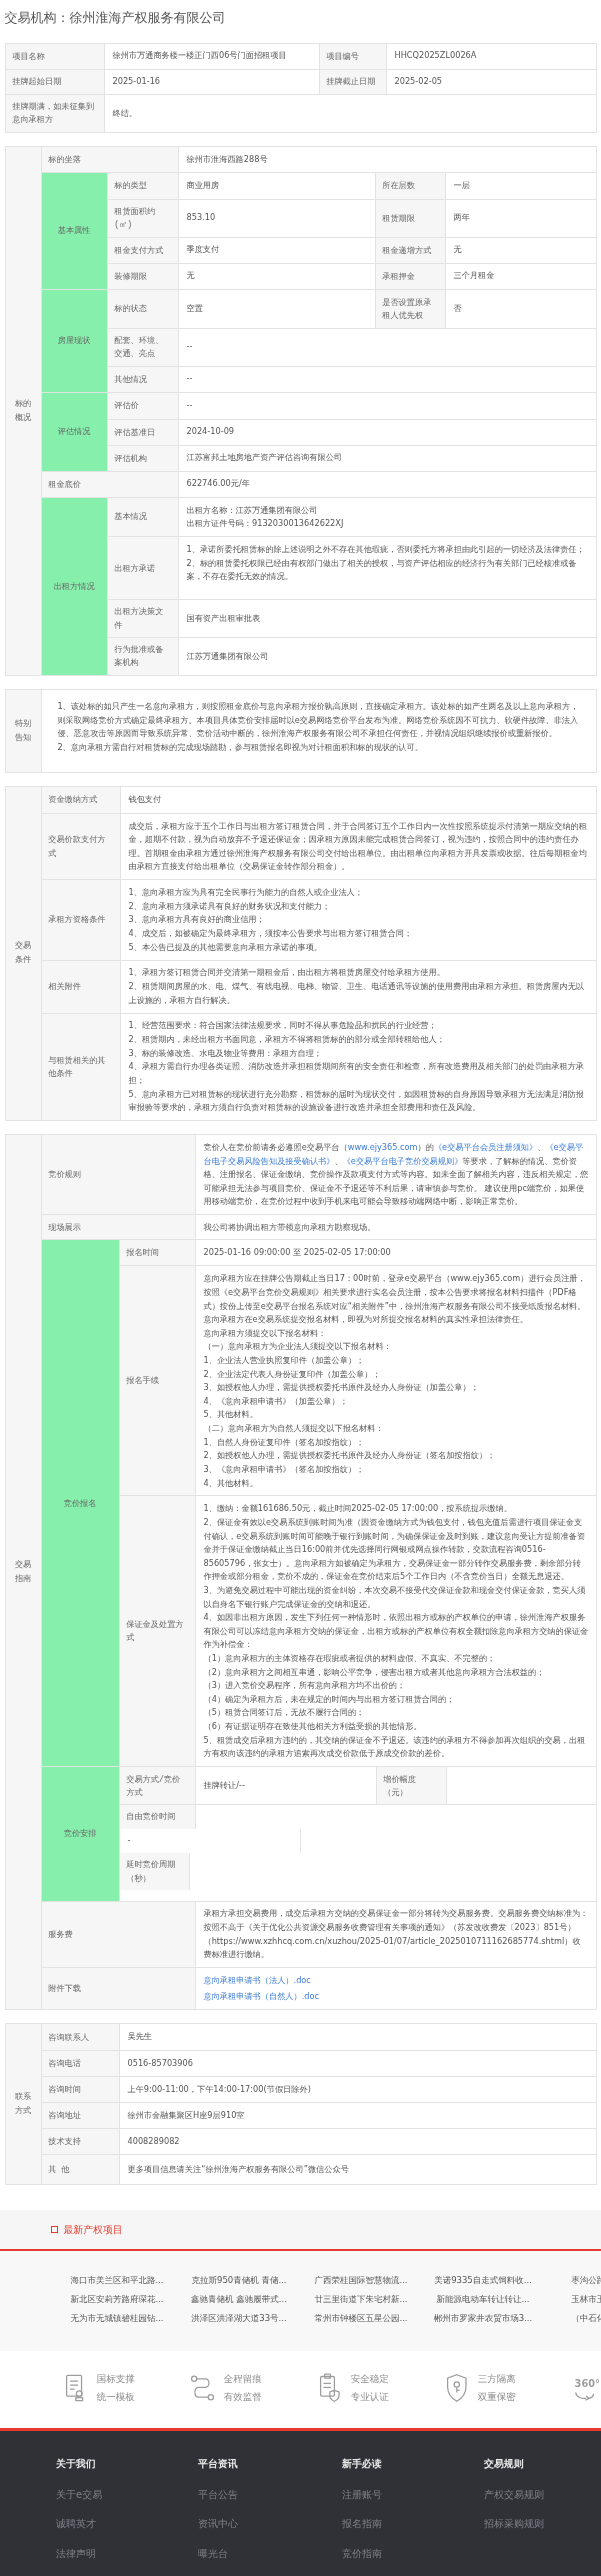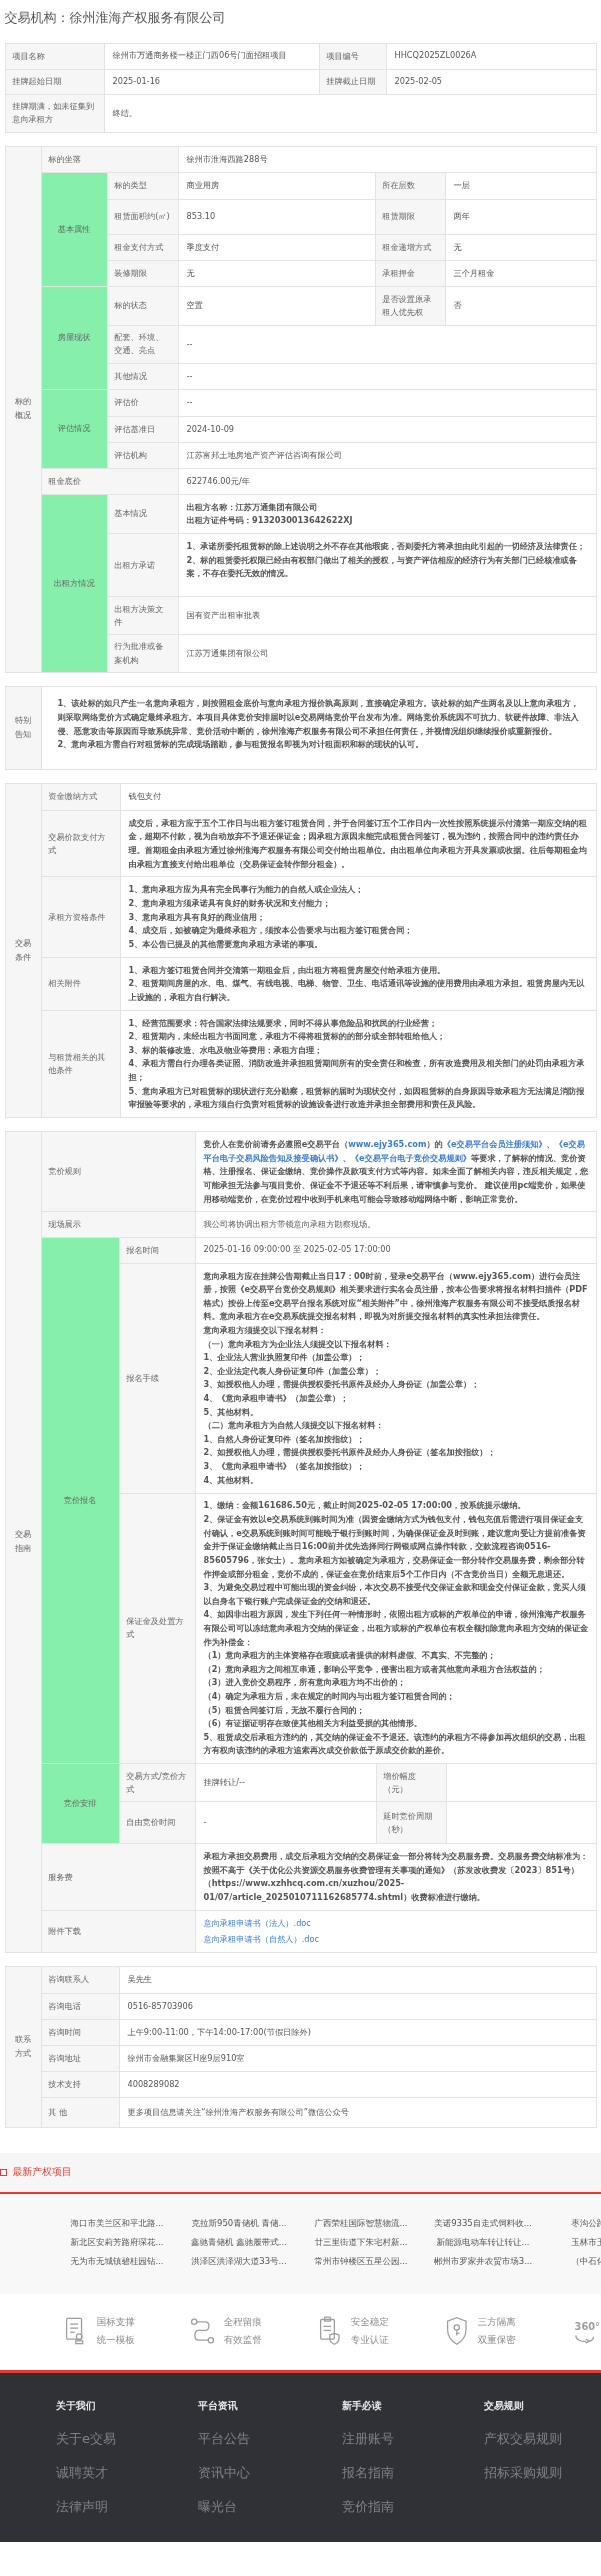--- a/index.html
+++ b/index.html
@@ -19,71 +19,71 @@
     white-space: pre-line; color: #666; line-height: 1.7; }
   .tbl-body { flex: 1; display: flex; flex-direction: column; min-width: 0; }
   .tbl-body > * + * { border-top: 0.7px solid #e3e3e3; }
   .trow { display: flex; align-items: stretch; }
   .tgroup { display: flex; align-items: stretch; }
   .glabel { flex-shrink: 0; background: #86efac; border-right: 0.7px solid #e3e3e3;
     display: flex; align-items: center; justify-content: center; text-align: center; color: #666; white-space: pre-line; }
   .grows { flex: 1; display: flex; flex-direction: column; min-width: 0; }
   .grows > .trow + .trow { border-top: 0.7px solid #e3e3e3; }
   .lcell { flex-shrink: 0; background: #f6f6f6; border-right: 0.7px solid #e3e3e3;
-    padding: 5.3px 6.6px; display: flex; align-items: center; color: #666; line-height: 1.6; }
+    padding: 5.3px 6.6px; display: flex; align-items: center; color: #666; line-height: 1.6; font-family: Liberation Mono, monospace; }
   .vcell { padding: 5.3px 7.9px; display: flex; align-items: center; min-width: 0; color: #555; line-height: 1.66; }
   .vcell.top { align-items: flex-start; padding-top: 5.9px; }
   .flex1 { flex: 1; min-width: 0; }
-  .pre { white-space: pre-line; font-weight: bold; }
+  .pre { white-space: pre-line; }
 
   
   .w-sub  { width: 66px; }
   .w-f    { width: 71px; }
   .w-v1   { width: 197px; border-right: 0.7px solid #e3e3e3; }
   .w-f2   { width: 70px; }
   .w-merge{ width: 137px; }
   .w-l1   { width: 99px; }  .w-pv1 { width: 215px; border-right: 0.7px solid #e3e3e3; }
   .w-l2   { width: 67px; }
   .w-c    { width: 79px; }
   .w-g2   { width: 78px; }
   .w-g3   { width: 76px; }
   .w-gm   { width: 154px; }
   .w-av1  { width: 181px; border-right: 0.7px solid #e3e3e3; }
   .w-af2  { width: 70px; }
 
   .h38 { min-height: 25px; } .h40 { min-height: 26px; } .h46 { min-height: 30px; }
   .h54 { min-height: 35px; } .h56 { min-height: 37px; } .h58 { min-height: 38px; }
-  .h64 { min-height: 42px; } .h96 { min-height: 63px; }
+  .h64 { min-height: 42px; flex-direction: column; } .h96 { min-height: 63px; }
 
   .blue { color: #3a7bd5; }
   .rich-link { color: #3a7bd5; }
   .deposit-block { max-width: 439px; }
   .attach-links div + div { margin-top: 2.6px; }
 
   
   .latest-head { margin-top: 25px; background: #f6f6f6; height: 39px;
-    display: flex; align-items: center; gap: 5.9px; }
+    display: flex; align-items: center; padding-left: 51px; gap: 5.9px; }
   .red-sq { width: 6.6px; height: 6.6px; border: 1.3px solid #e8392f; display: inline-block; }
   .latest-title { color: #e8392f; font-size: 9.9px; }
   .red-line { height: 2px; background: #e8392f; }
   .latest-body { background: #f8f8f8; padding: 23.6px 0 26px 56px; }
   .latest-grid { display: grid; grid-template-columns: repeat(5, 122px); row-gap: 7px; text-align: center; }
   .latest-item { color: #555; font-size: 8.5px; white-space: nowrap; overflow: hidden; }
 
   
   .features { background: #fff; padding: 19.7px 0 22px 62px; display: grid; grid-template-columns: repeat(5, 127px); }
   .feature { display: flex; align-items: center; gap: 7.2px; }
   .feature svg { stroke: #9d9d9d; fill: none; stroke-width: 2.2; flex-shrink: 0; }
   .feature .ftxt { color: #8b8b8b; font-size: 9.5px; line-height: 1.85; white-space: nowrap; }
 
   
   .dark-footer { background: #2f3137; border-top: 3.3px solid #e8392f; height: 172px;
     padding: 26px 0 0 56px; display: grid; grid-template-columns: 142px 144px 142px auto; }
   .f-col .f-title { color: #e9e9e9; font-size: 9.9px; font-weight: bold; margin-bottom: 17px; }
-  .f-col .f-link { color: #7f8187; font-size: 13px; margin-bottom: 15.8px; }
+  .f-col .f-link { color: #7f8187; font-size: 10px; margin-bottom: 15.8px; }
 
   
   .bottom-bar { background: #fff; padding-top: 7.9px; font-size: 7.6px; color: #9b9b9b; }
   .bb-line { white-space: nowrap; line-height: 2.15; overflow: hidden; }
   .bb-line.l1 { margin-left: 139px; }
 </style>
 </head>
 <body>
 
 <div class="agency">交易机构：徐州淮海产权服务有限公司</div>

